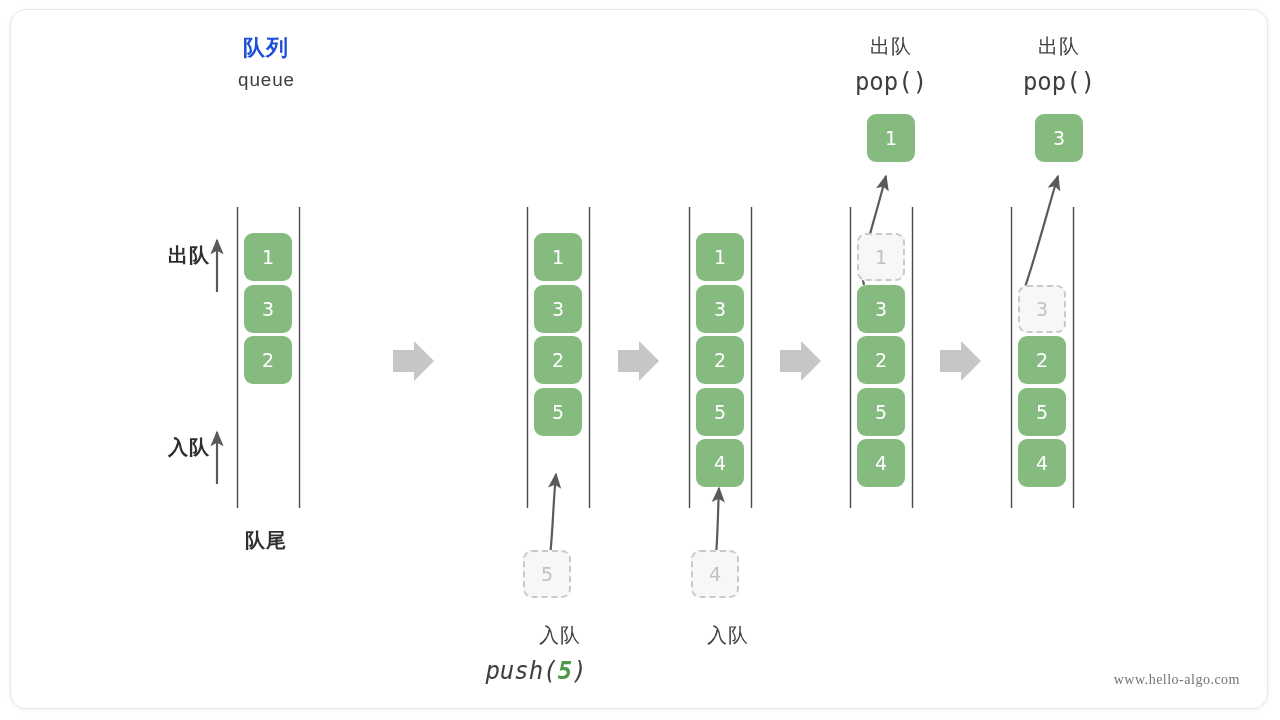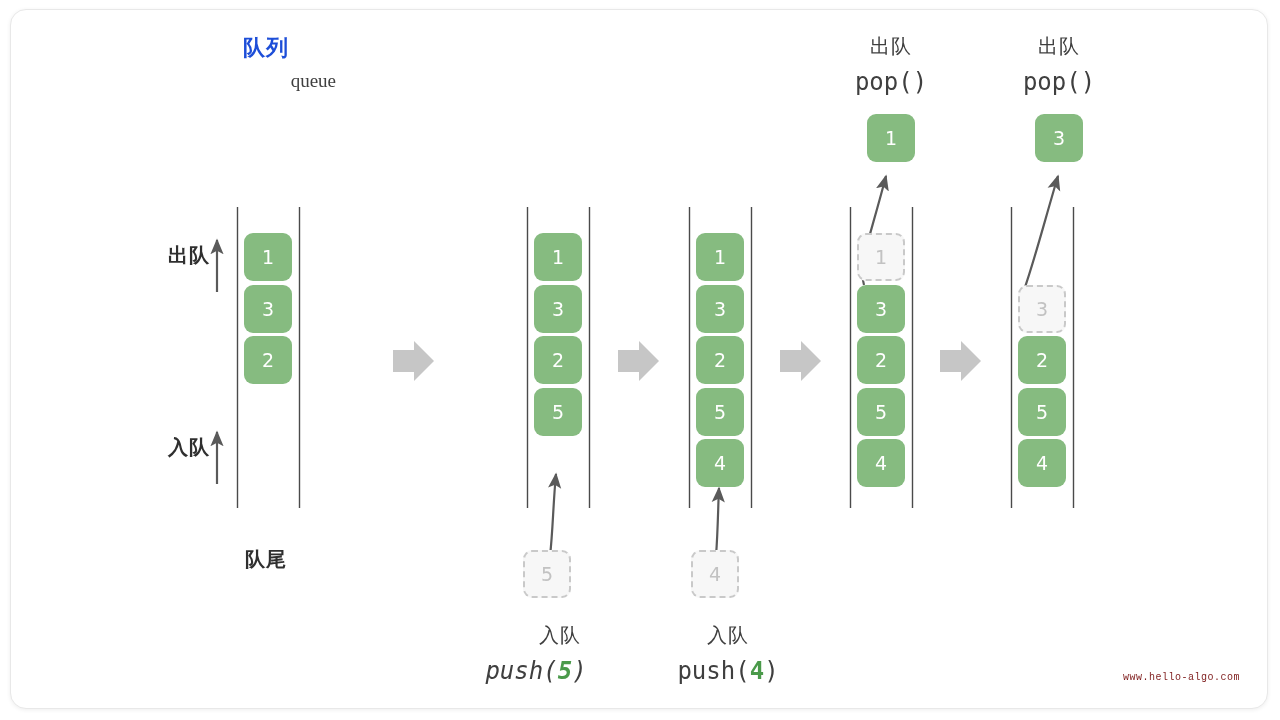--- a/index.html
+++ b/index.html
@@ -37,46 +37,45 @@
     text-align: center;
     color: #3f3f3f;
   }
   .title-cn {
     font-weight: bold;
     font-size: 22px;
     color: #1d4ed8;
     letter-spacing: 1px;
   }
   .title-en {
-    font-family: Liberation Serif, serif;
+    font-family: Liberation Mono, monospace;
     font-size: 19px;
     color: #3f3f3f;
-    text-align: right;
   }
   .label-cn {
     font-weight: bold;
     font-size: 20px;
     color: #2f2f2f;
     letter-spacing: 1px;
   }
   .op-cn {
     font-size: 20px;
     color: #3f3f3f;
     letter-spacing: 1px;
   }
   .op-code {
     font-family: "DejaVu Sans Mono", monospace;
     font-size: 24px;
     color: #3f3f3f;
   }
   .op-code .arg { color: #4a9a4a; font-weight: bold; }
   .watermark {
-    font-family: Liberation Mono, monospace;
-    font-size: 10px;
-    color: #7f1d1d;
+    font-family: Liberation Serif, serif;
+    font-size: 14px;
+    color: #737373;
     letter-spacing: 0.5px;
   }
 
   
   .cell {
     position: absolute;
     width: 48px;
     height: 48px;
     border-radius: 9px;
     box-sizing: border-box;
@@ -98,36 +97,35 @@
 </style>
 </head>
 <body>
 
 <div id="stage">
   <div class="card"></div>
 
   <div class="tx title-cn" style="left:196px; top:33px; width:140px;">队列</div>
   <div class="tx title-en" style="left:196px; top:70px; width:140px;">queue</div>
 
-  <div class="tx label-cn" style="left:196px; top:546px; width:140px;">队尾</div>
+  <div class="tx label-cn" style="left:196px; top:527px; width:140px;">队尾</div>
 
   <div class="tx label-cn" style="left:128px; top:242px; width:82px; text-align:right;">出队</div>
   <div class="tx label-cn" style="left:128px; top:434px; width:82px; text-align:right;">入队</div>
 
   <div class="tx op-cn" style="left:821px; top:33px; width:140px;">出队</div>
   <div class="tx op-code" style="left:821px; top:68px; width:140px;">pop()</div>
 
   <div class="tx op-cn" style="left:989px; top:33px; width:140px;">出队</div>
   <div class="tx op-code" style="left:989px; top:68px; width:140px;">pop()</div>
 
   <div class="tx op-cn" style="left:490px; top:622px; width:140px;">入队</div>
   <div class="tx op-code" style="left:456px; top:657px; width:160px;font-style:italic;"><span>push(</span><span class="arg">5</span><span>)</span></div>
 
   <div class="tx op-cn" style="left:658px; top:622px; width:140px;">入队</div>
-  <div class="tx op-code" style="left:648px; top:657px; width:160px;"><span>push(</span><span class="arg">4</span><span>)</span></div>
 
   <div class="tx watermark" style="left:1040px; top:672px; width:200px; text-align:right;">www.hello-algo.com</div>
 
   <svg class="layer" viewBox="0 0 1280 720">
     <defs>
       <marker id="thinArrow" markerWidth="9" markerHeight="9" refX="6.5" refY="3.6" orient="auto" markerUnits="strokeWidth">
         <path d="M0,0.6 L7.2,3.6 L0,6.6 L1.6,3.6 Z" fill="#5a5a5a"></path>
       </marker>
     </defs>
 

